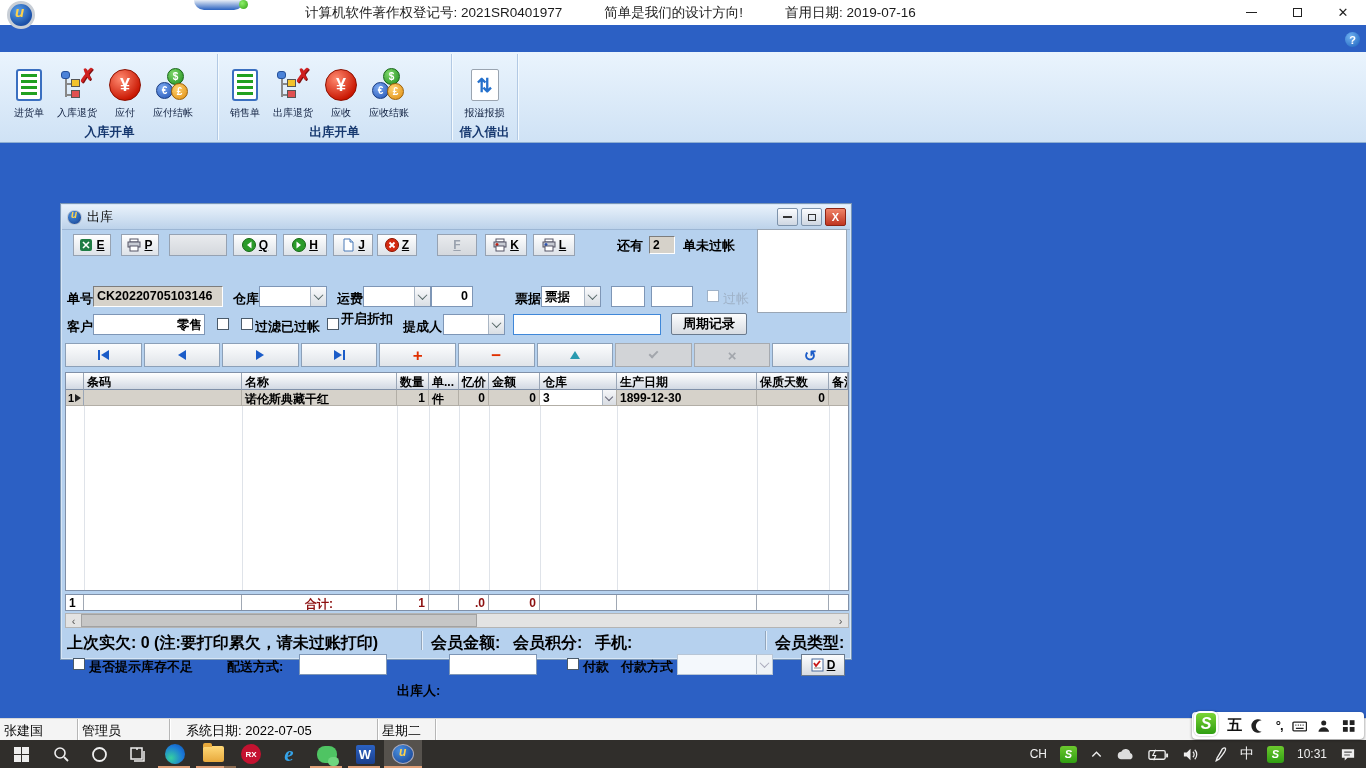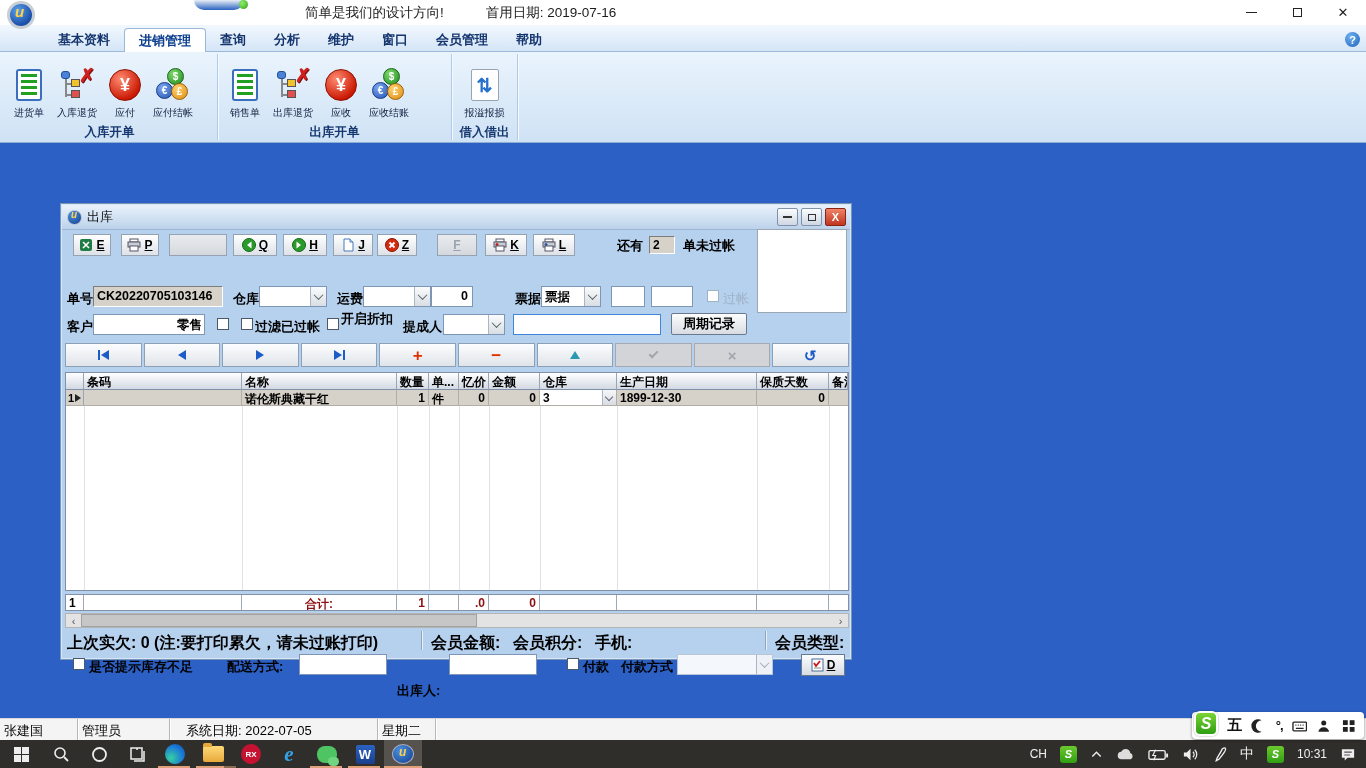--- a/index.html
+++ b/index.html
@@ -217,46 +217,35 @@
 </style>
 </head>
 <body>
 
 <div class="screen">
 
   <div class="app-titlebar">
     <div class="app-logo"></div>
     <div class="partial-logo"></div>
     <div class="tb-texts">
+      <span>计算机软件著作权登记号: 2021SR0401977</span>
       <span>简单是我们的设计方向!</span>
       <span>首用日期: 2019-07-16</span>
     </div>
     <div class="win-controls">
       <div class="wc">
           <span class="minl"></span>
         </div>
       <div class="wc">
           <span class="rst"></span>
         </div>
       <div class="wc">✕</div>
     </div>
   </div>
 
-  <div class="menubar">
-    <div class="menu-tabs">
-      <div class="mtab">基本资料</div>
-      <div class="mtab active">进销管理</div>
-      <div class="mtab">查询</div>
-      <div class="mtab">分析</div>
-      <div class="mtab">维护</div>
-      <div class="mtab">窗口</div>
-      <div class="mtab">会员管理</div>
-      <div class="mtab">帮助</div>
-    </div>
-  </div>
   <div class="help-btn">?</div>
 
   <div class="ribbon">
 
     <div class="rgroup" style="left:2px; width:216px;">
       <div class="rbody">
         <div class="rb-btn">
           <span class="i-sheet"></span>
           <span class="rb-label">进货单</span>
         </div>

